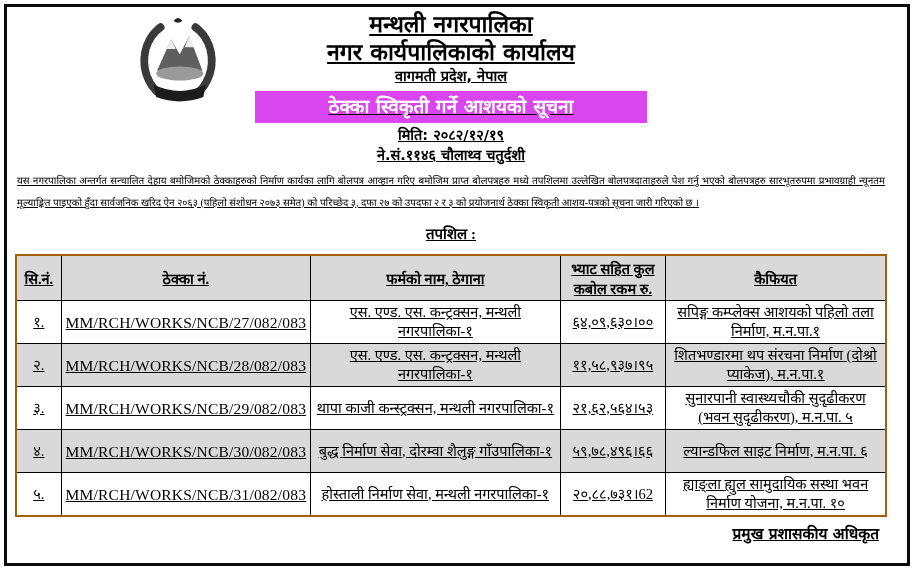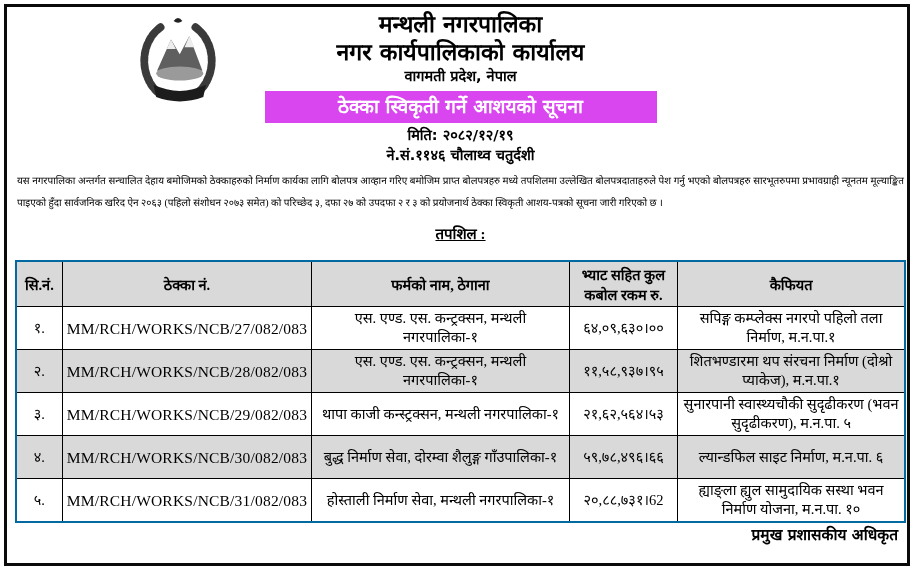--- a/index.html
+++ b/index.html
@@ -3,21 +3,21 @@
 <meta charset="utf-8">
 <style>
   html,body { margin:0; padding:0; background:#ffffff; }
   .page {
     position:relative; width:914px; height:570px; background:#ffffff;
     font-family:"Liberation Serif","DejaVu Serif",serif; color:#000;
     overflow:hidden; box-sizing:border-box;
   }
   .frame {
     position:absolute; inset:4px; border:3px solid #0a0a0a;
-    padding:4px 1px 2px 8px; box-sizing:border-box;
+    padding:4px 20px 2px 8px; box-sizing:border-box;text-decoration:underline;
   }
   
   .header { position:relative; text-align:center; }
   .logo-wrap { position:absolute; left:118px; top:4px; width:90px; height:96px; }
   .org-name   { font-family:"DejaVu Sans","Liberation Sans",sans-serif; font-weight:bold; font-size:23px; line-height:27px; }
   .org-office { font-family:"DejaVu Sans","Liberation Sans",sans-serif; font-weight:bold; font-size:23px; line-height:28px; }
   .org-sub    { font-family:"DejaVu Sans","Liberation Sans",sans-serif; font-weight:bold; font-size:14.5px; line-height:21px; }
   
   .banner {
     margin:4px auto 2px auto; width:392px; background:#d946ef; color:#fff;
@@ -32,38 +32,38 @@
   .body-par {
     margin:5px 2px 0 2px; font-size:10px; line-height:21.5px;
     text-align:justify;
   }
   .tapasil {
     text-align:center; font-weight:bold; font-size:15px; margin-top:10px;
     text-decoration:underline;
   }
   
   table.contracts {
-    width:100%; border-collapse:collapse; margin-top:17px;
-    border:2px solid #0369a1;
+    width:100%; border-collapse:collapse; margin-top:11px;
+    border:2px solid #a16207;
   }
   table.contracts th, table.contracts td {
     border:1px solid #000; text-align:center; vertical-align:middle;
     padding:2px 4px; box-sizing:border-box;
   }
   table.contracts th {
     background:#d9d9d9; font-weight:bold; font-size:14.5px; height:44px;
   }
   table.contracts td { font-size:14.5px; height:43px; line-height:19px; }
   table.contracts td:nth-child(2) { font-family:"Liberation Serif","DejaVu Serif",serif; font-size:15.5px; letter-spacing:0.2px; }
   table.contracts tr.shaded td { background:#d9d9d9; }
   col.c-sn { width:5.2%; } col.c-no { width:28%; } col.c-firm { width:29%; }
   col.c-amt { width:12.2%; } col.c-rem { width:25.6%; }
   
   .signature {
-    text-align:right; font-weight:bold; font-size:15.5px; 
+    text-align:right; font-weight:bold; font-size:15.5px; margin-top:5px;
     padding-right:8px; font-family:"DejaVu Sans","Liberation Sans",sans-serif;
   }
 </style>
 </head>
 <body>
 
 <div class="page">
   <div class="frame">
 
     <div class="header">
@@ -107,21 +107,21 @@
             <th>भ्याट सहित कुल कबोल रकम रु.</th>
             <th>कैफियत</th>
           </tr>
       </thead>
       <tbody>
           <tr>
             <td>१.</td>
             <td>MM/RCH/WORKS/NCB/27/082/083</td>
             <td>एस. एण्ड. एस. कन्ट्रक्सन, मन्थली नगरपालिका-१</td>
             <td>६४,०९,६३०।००</td>
-            <td>सपिङ्ग कम्प्लेक्स नगरपो पहिलो तला निर्माण, म.न.पा.१</td>
+            <td>सपिङ्ग कम्प्लेक्स आशयको पहिलो तला निर्माण, म.न.पा.१</td>
           </tr>
           <tr class="shaded">
             <td>२.</td>
             <td>MM/RCH/WORKS/NCB/28/082/083</td>
             <td>एस. एण्ड. एस. कन्ट्रक्सन, मन्थली नगरपालिका-१</td>
             <td>११,५८,९३७।९५</td>
             <td>शितभण्डारमा थप संरचना निर्माण (दोश्रो प्याकेज), म.न.पा.१</td>
           </tr>
           <tr>
             <td>३.</td>

